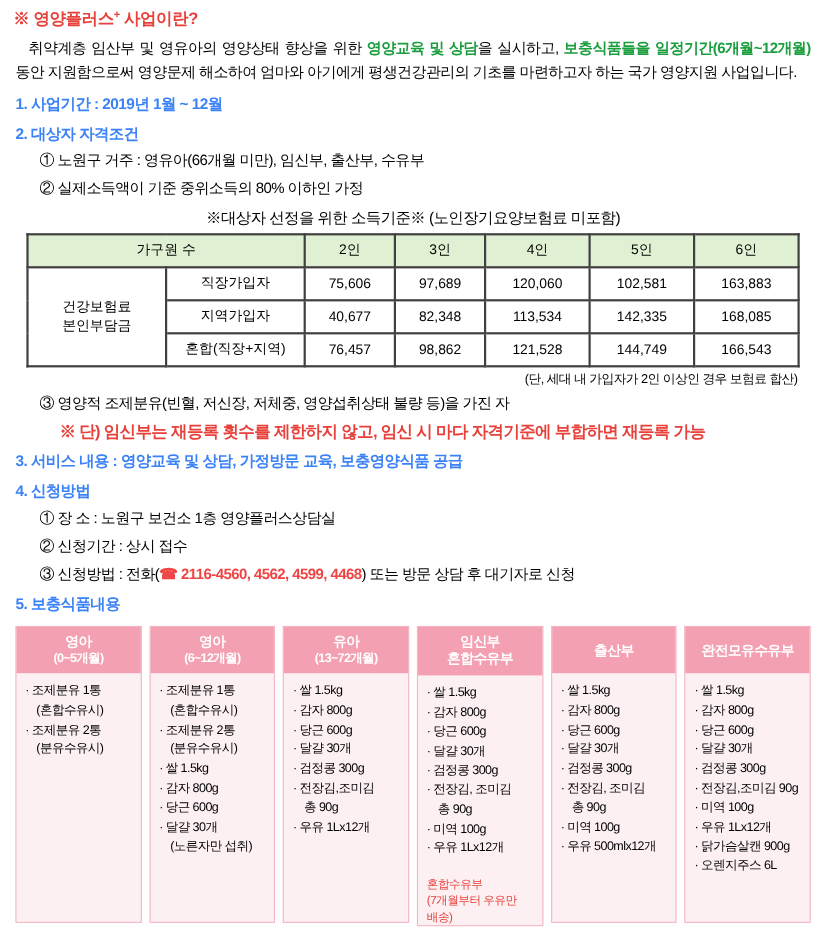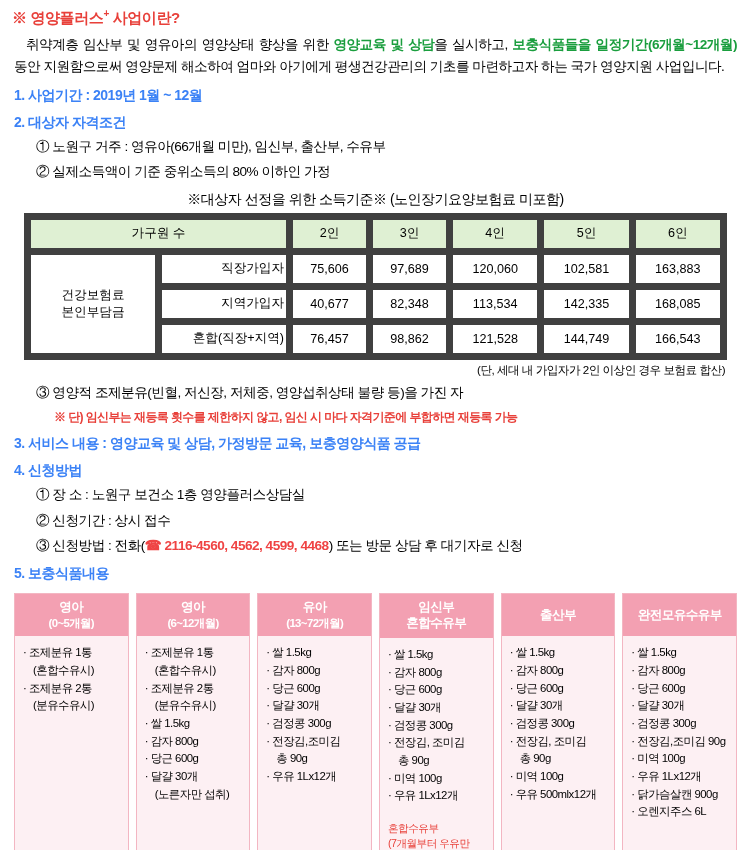--- a/index.html
+++ b/index.html
@@ -73,50 +73,49 @@
   }
 
   
   .tbl-wrap { padding: 0 24px; }
   table.income {
     border-collapse: collapse;
     width: 100%;
     font-size: 12.6px;
   }
   table.income th, table.income td {
-    border: 7px solid #404040;
+    border: 2px solid #404040;
     text-align: center;
     padding: 4px 2px;
     height: 20px;
   }
   table.income thead th {
     background: #dff0d3;
     font-weight: normal;
   }
   table.income td.lefthead {
     background: #ffffff;
     width: 120px;
   }
   table.income td.rowlabel {
     width: 120px;
-    text-align: right;
   }
   .after-table {
     text-align: right;
     font-size: 11.6px;
     padding: 3px 26px 0 0;
     letter-spacing: -0.5px;
   }
 
   .warn {
     color: #e8403a;
     font-weight: bold;
     padding-left: 40px;
     margin: 6px 0 4px 0;
-    font-size: 12px;
+    font-size: 15px;
     letter-spacing: -0.6px;
   }
   .phone { color: #ef4444; font-weight: bold; }
 
   
   .cards {
     display: flex;
     gap: 7px;
     padding: 8px 14px 0 14px;
     align-items: flex-start;

